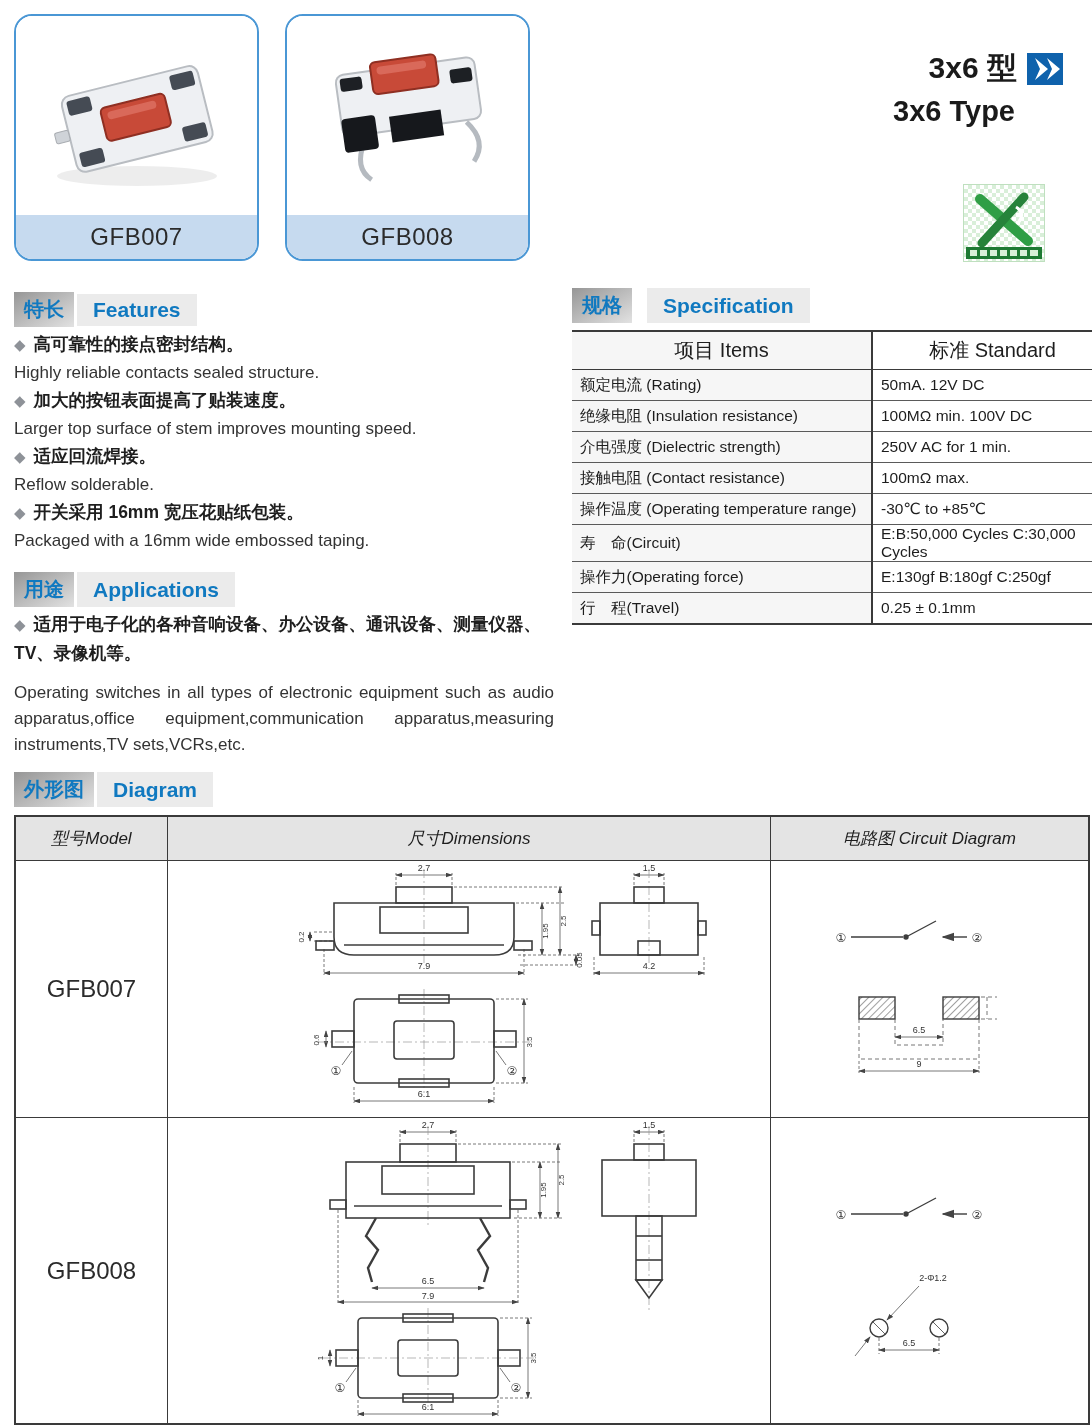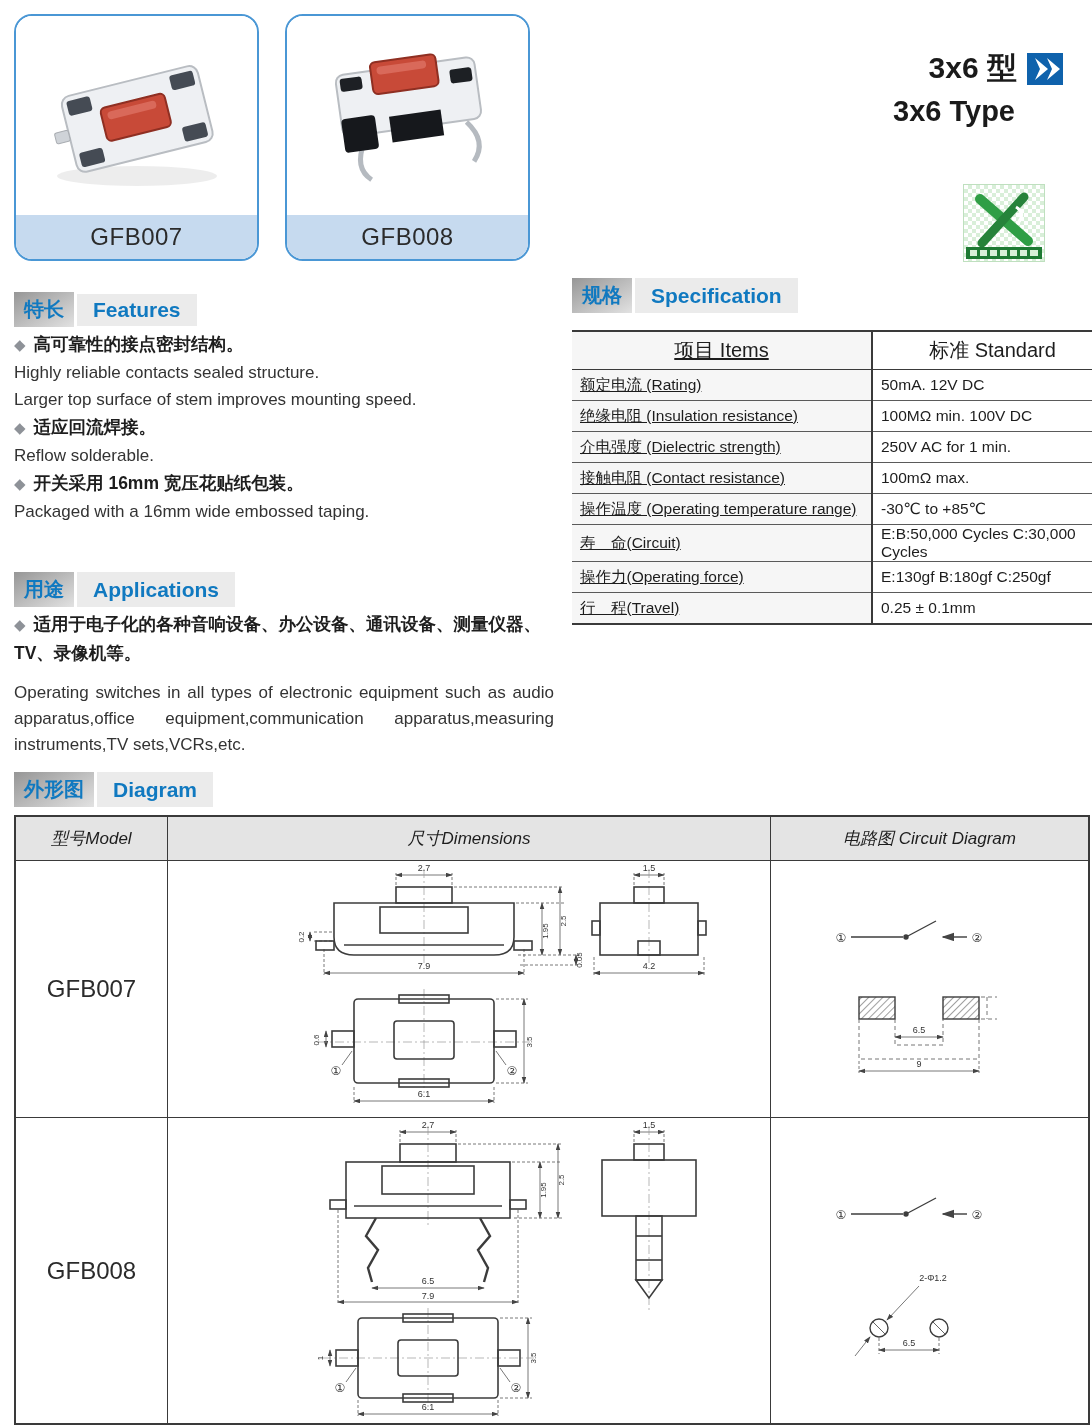--- a/index.html
+++ b/index.html
@@ -35,21 +35,21 @@
   .bullet{color:#8e9298;margin-right:8px;font-size:15px;}
   .apps-block{position:absolute;left:14px;top:610px;width:540px;}
   .apps-block .line-en{text-align:justify;margin-top:13px;line-height:26px;}
 
   
   .spec-table{position:absolute;left:572px;top:330px;width:506px;border-collapse:collapse;table-layout:fixed;
     border-top:2px solid #3a3a3a;border-bottom:2px solid #3a3a3a;}
   .spec-table th,.spec-table td{border-bottom:1px solid #5a5a5a;padding:0 8px;font-weight:400;}
   .spec-table th{height:37px;background:#e6e6e6;font-size:20px;color:#1d1d1d;text-align:center;border-bottom:1.5px solid #3a3a3a;}
   .spec-table td{height:30px;font-size:15.5px;color:#1d1d1d;}
-  .spec-table .c-item{width:283px;border-right:2px solid #3a3a3a;background:#f6f6f6;text-decoration:underline;}
+  .spec-table .c-item{width:283px;border-right:2px solid #3a3a3a;background:#f6f6f6;}
   .spec-table .c-std{width:223px;background:#fff;}
 
   
   .diag-table{position:absolute;left:14px;top:815px;width:1064px;border-collapse:collapse;table-layout:fixed;border:2px solid #3a3a3a;}
   .diag-table th{height:41px;background:#e4e4e4;font-size:17px;font-weight:400;color:#1d1d1d;border:1.5px solid #3a3a3a;font-style:italic;}
   .diag-table td{border:1.5px solid #3a3a3a;padding:0;vertical-align:top;}
   .diag-table td.model-cell{vertical-align:middle;text-align:center;font-size:24px;color:#2b2b2b;}
   .col-model{width:149px;}.col-dims{width:600px;}.col-circ{width:315px;}
 
   svg text{font-family:"Liberation Sans","DejaVu Sans",sans-serif;}
@@ -133,38 +133,39 @@
   </div>
 
   <div class="sec-hd" style="left:14px;top:292px;align-items:center;">
     <span class="hd-cn">特长</span>
     <span class="hd-en">Features</span>
   </div>
 
   <div class="feat-list">
     <div class="line-cn"><span class="bullet">◆</span><span>高可靠性的接点密封结构。</span></div>
     <div class="line-en">Highly reliable contacts sealed structure.</div>
+    <div class="line-cn"><span class="bullet">◆</span><span>加大的按钮表面提高了贴装速度。</span></div>
     <div class="line-en">Larger top surface of stem improves mounting speed.</div>
     <div class="line-cn"><span class="bullet">◆</span><span>适应回流焊接。</span></div>
     <div class="line-en">Reflow solderable.</div>
     <div class="line-cn"><span class="bullet">◆</span><span>开关采用 16mm 宽压花贴纸包装。</span></div>
     <div class="line-en">Packaged with a 16mm wide embossed taping.</div>
   </div>
 
   <div class="sec-hd" style="left:14px;top:572px;">
     <span class="hd-cn">用途</span>
     <span class="hd-en">Applications</span>
   </div>
 
   <div class="apps-block">
     <div class="line-cn"><span class="bullet">◆</span><span>适用于电子化的各种音响设备、办公设备、通讯设备、测量仪器、TV、录像机等。</span></div>
     <div class="line-en">Operating switches in all types of electronic equipment such as audio apparatus,office equipment,communication apparatus,measuring instruments,TV sets,VCRs,etc.</div>
   </div>
 
-  <div class="sec-hd" style="left:572px;top:278px;">
+  <div class="sec-hd" style="left:572px;top:288px;gap:12px;">
     <span class="hd-cn">规格</span>
     <span class="hd-en">Specification</span>
   </div>
 
   <table class="spec-table">
     <tbody>
         <tr>
       <th class="c-item">项目 Items</th>
       <th class="c-std">标准 Standard</th>
     </tr>

